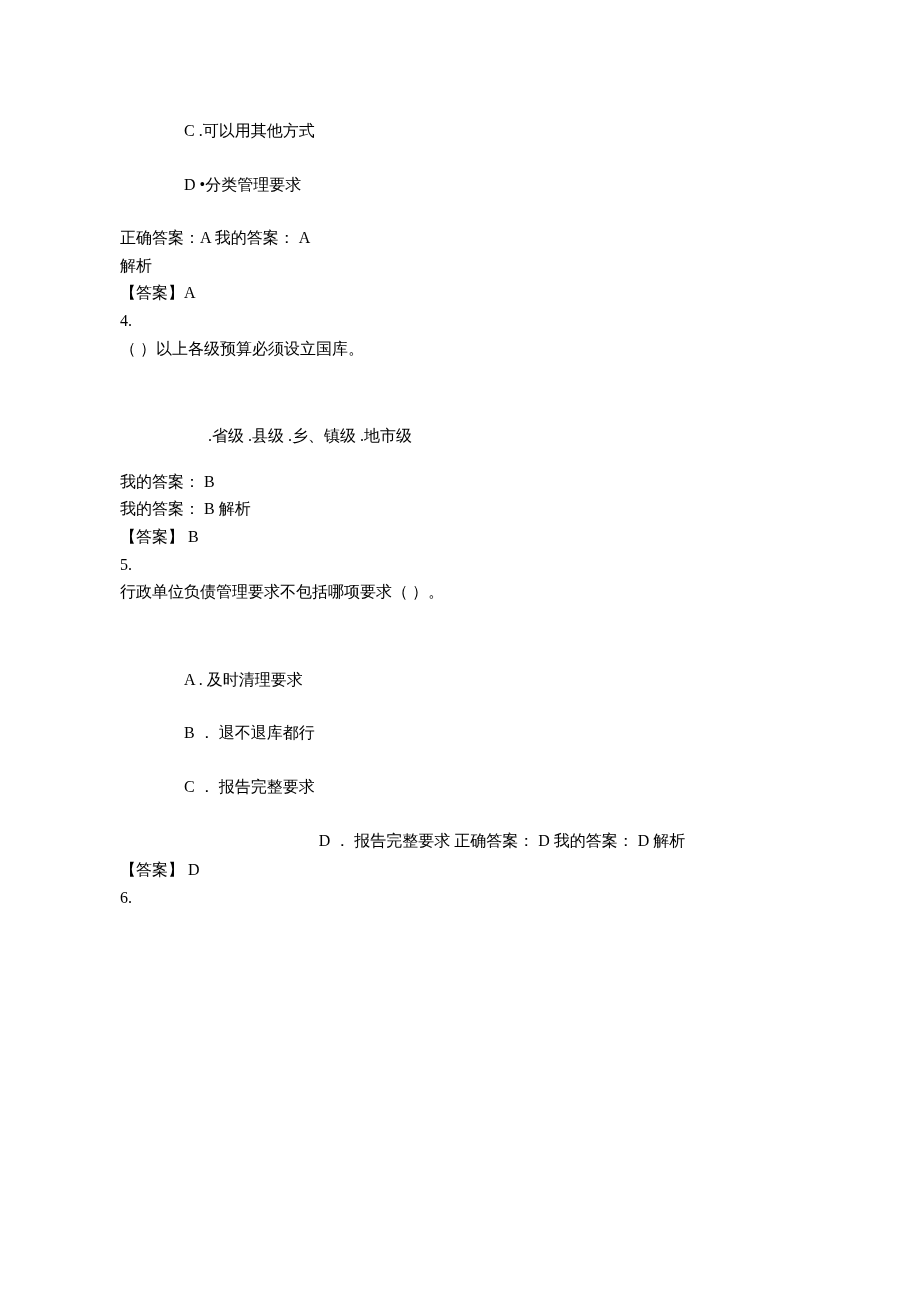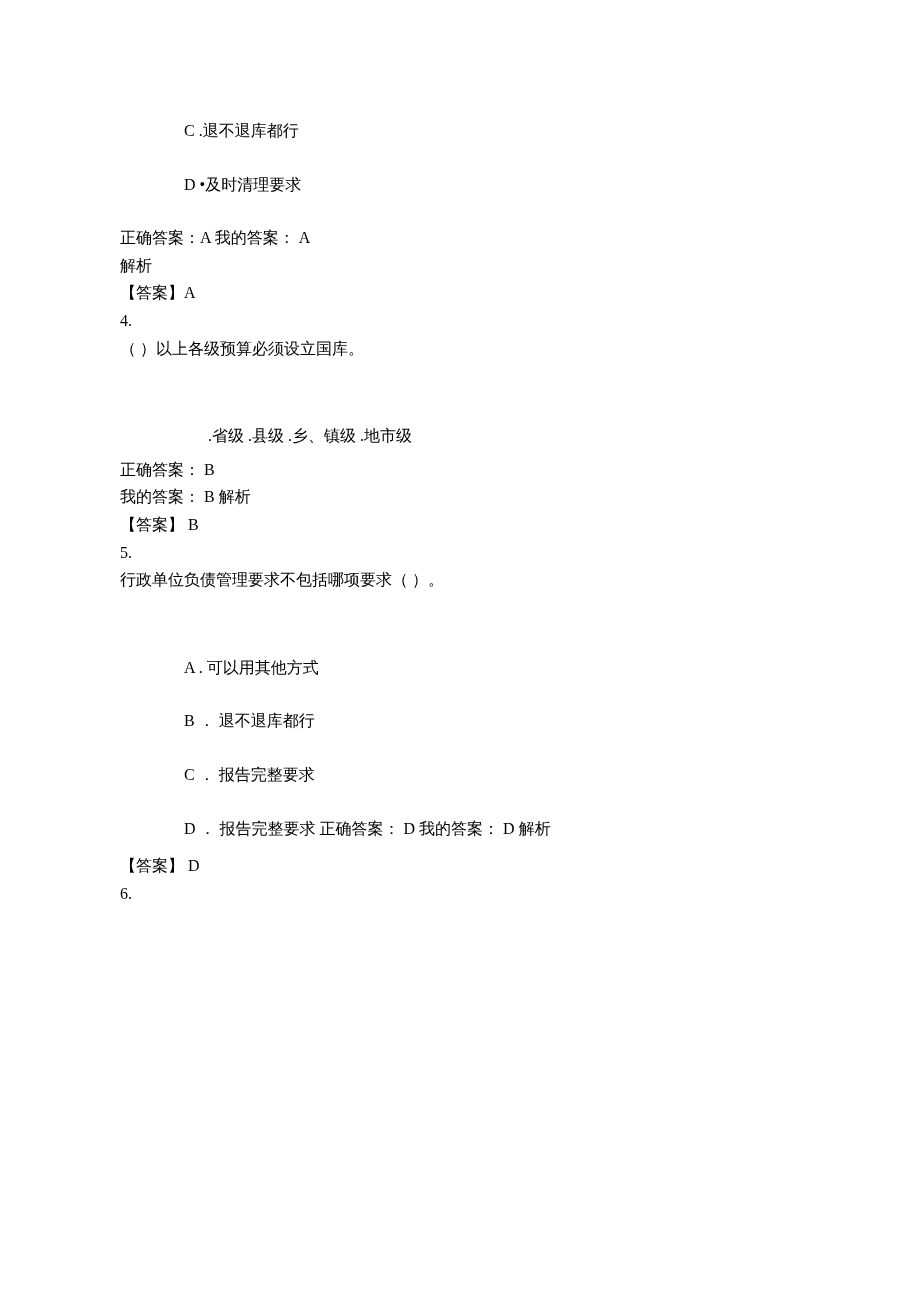--- a/index.html
+++ b/index.html
@@ -28,76 +28,76 @@
     font-family: Liberation Serif, serif;
   }
   .mid-gap {
     height: 60px;
   }
 </style>
 </head>
 <body>
 
 <div class="option-line">
-  <span>C .退不退库都行</span>
+  <span>C .可以用其他方式</span>
 </div>
 <div class="option-line">
-  <span>D •及时清理要求</span>
+  <span>D •分类管理要求</span>
 </div>
 <div class="answer-line">
   <span>正确答案：A 我的答案： A</span>
 </div>
 <div class="answer-line">
   <span>解析</span>
 </div>
 <div class="answer-line">
   <span>【答案】A</span>
 </div>
 
 <div class="answer-line">
   <span>4.</span>
 </div>
 <div class="answer-line">
   <span>（ ）以上各级预算必须设立国库。</span>
 </div>
 
 <div class="mid-gap"></div>
 
-<div class="option-line" style="padding-left:88px; margin-bottom:8px;">
+<div class="option-line" style="padding-left:88px; margin-bottom:20px;">
   <span>.省级  .县级  .乡、镇级  .地市级</span>
 </div>
 <div class="answer-line">
-  <span>正确答案： B</span>
+  <span>我的答案： B</span>
 </div>
 <div class="answer-line">
   <span>我的答案： B 解析</span>
 </div>
 <div class="answer-line">
   <span>【答案】 B</span>
 </div>
 
 <div class="answer-line">
   <span>5.</span>
 </div>
 <div class="answer-line">
   <span>行政单位负债管理要求不包括哪项要求（ ）。</span>
 </div>
 
 <div class="mid-gap"></div>
 
 <div class="option-line">
-  <span>A .  可以用其他方式</span>
+  <span>A .  及时清理要求</span>
 </div>
 <div class="option-line">
   <span>B ． 退不退库都行</span>
 </div>
 <div class="option-line">
   <span>C ． 报告完整要求</span>
 </div>
-<div class="option-line" style="margin-bottom:12px;">
+<div class="option-line" style="margin-bottom:4px;text-align:center;">
   <span>D ． 报告完整要求  正确答案：  D 我的答案：  D 解析</span>
 </div>
 <div class="answer-line">
   <span>【答案】 D</span>
 </div>
 
 <div class="answer-line">
   <span>6.</span>
 </div>
 

